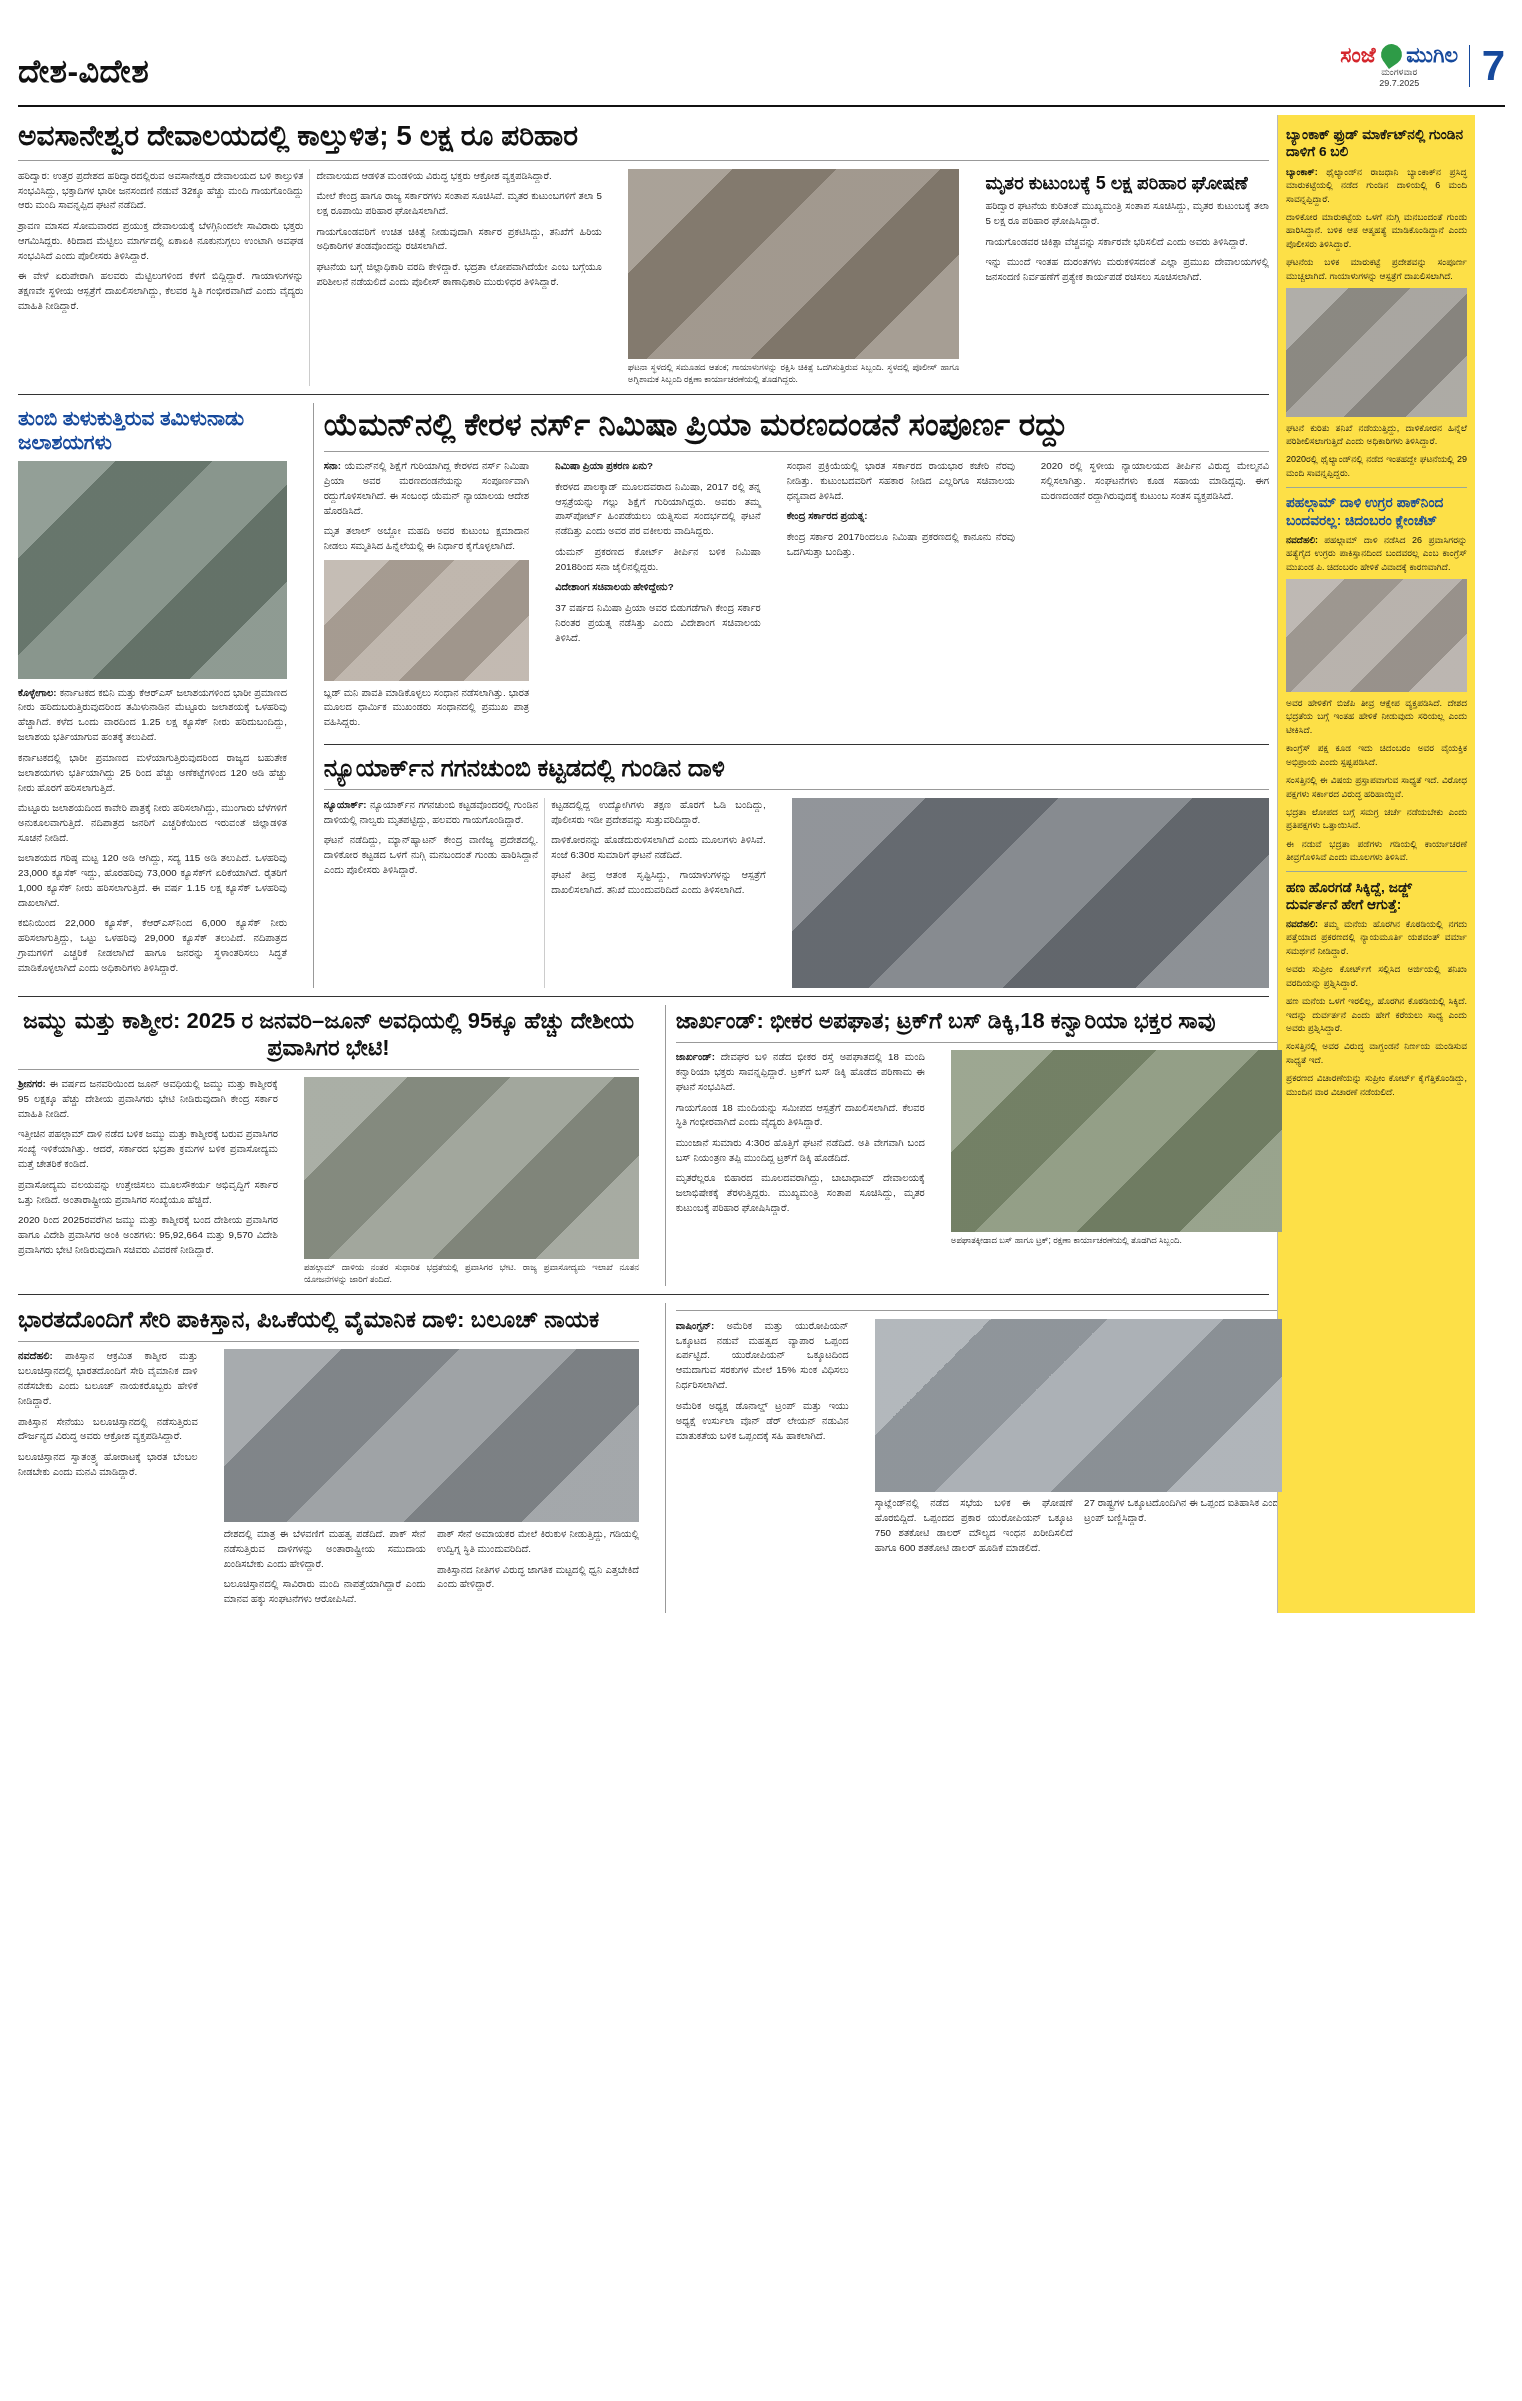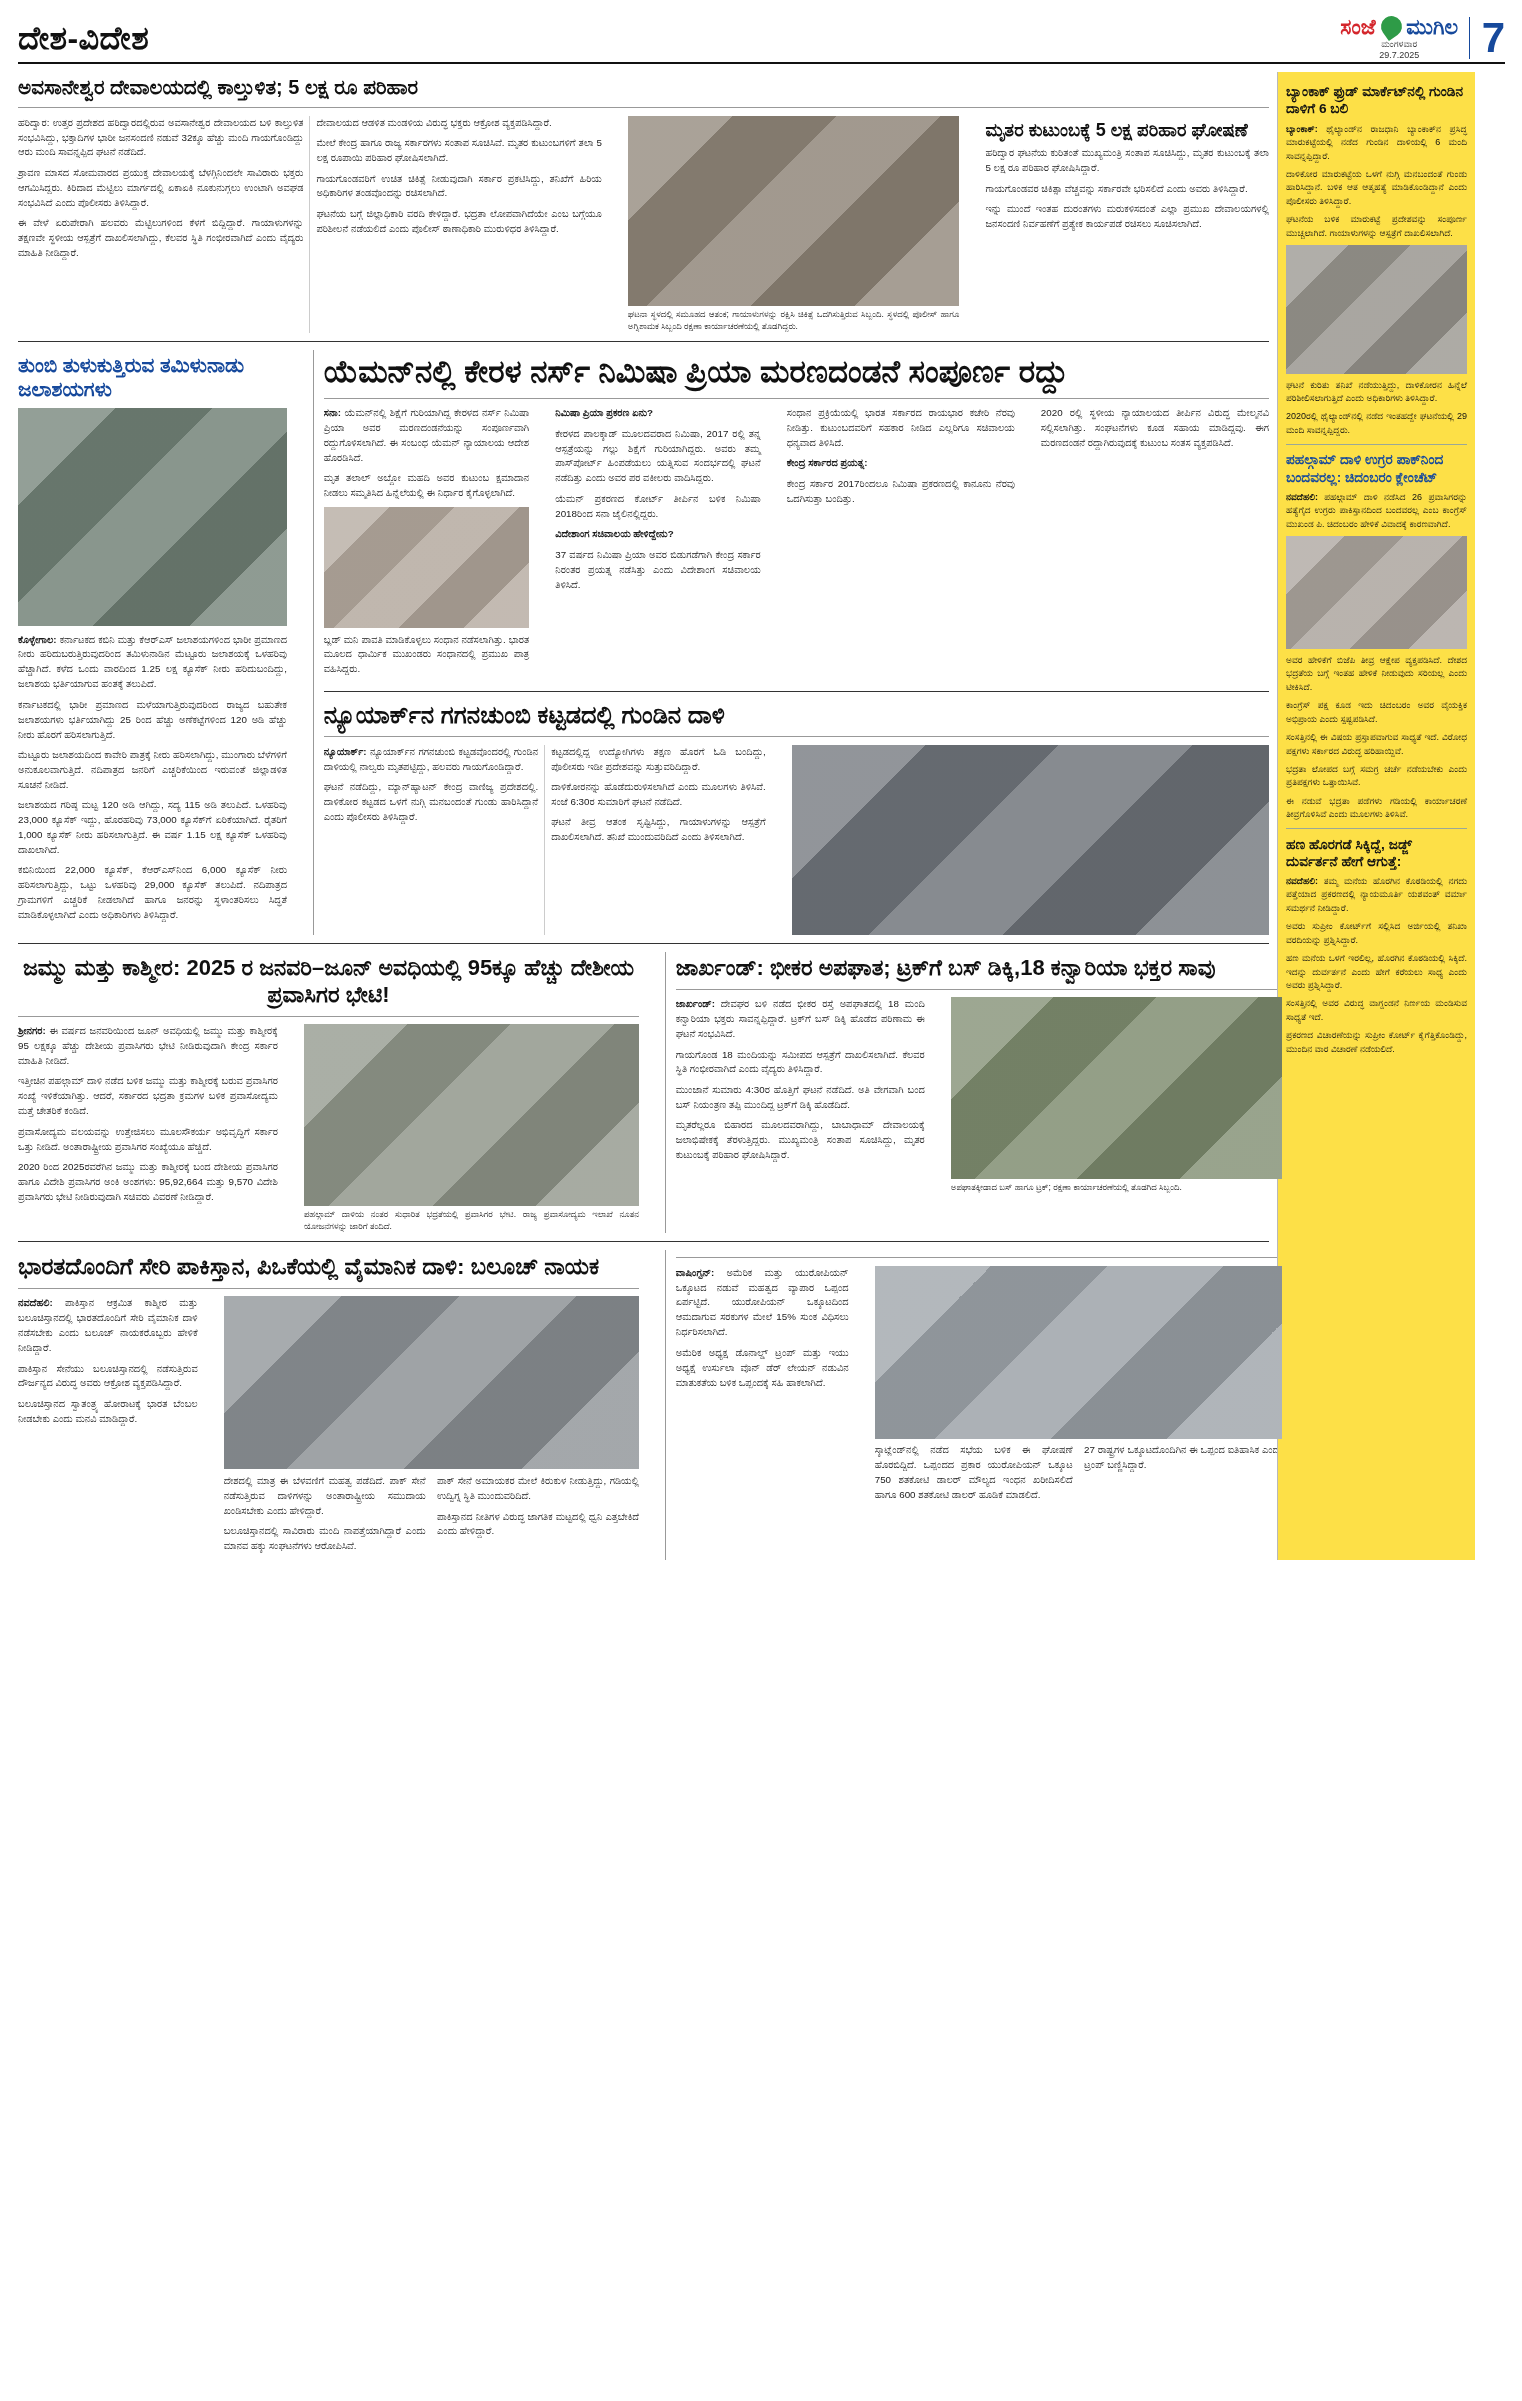--- a/index.html
+++ b/index.html
@@ -8,40 +8,40 @@
     width: 1523px; height: 2401px;
     background: #ffffff;
     font-family: "Liberation Sans", sans-serif;
     color: #111;
     position: relative;
     overflow: hidden;
   }
   .page { position:relative; width:1523px; height:2401px; padding: 14.5px 18px; }
 
   
-  .masthead { display:flex; align-items:center; justify-content:space-between; border-bottom:2.4px solid #111; padding-bottom:0; }
+  .masthead { display:flex; align-items:flex-end; justify-content:space-between; border-bottom:2.4px solid #111; padding-bottom:15px;margin-top:28px; }
   .masthead-title { font-size:32px; font-weight:bold; letter-spacing:0.4px; color:#111; font-family:"Liberation Sans", sans-serif; }
   .masthead-right { display:flex; align-items:center; gap:11.3px; }
   .brand { display:flex; align-items:center; gap:4.8px; }
   .brand-red { color:#d4262c; font-size:21px; font-weight:bold; }
   .brand-leaf { width:21px; height:21px; border-radius:50% 50% 50% 0; background:#2e9b47; transform:rotate(-35deg); }
   .brand-blue { color:#16499c; font-size:21px; font-weight:bold; }
   .brand-sub { font-size:9px; color:#333; text-align:center; line-height:1.3; }
   .page-num { font-size:42px; font-weight:bold; color:#16499c; border-left:1.6px solid #16499c; padding-left:11.3px; line-height:1; }
 
   
   .body-grid { display:flex; gap:8px; margin-top:8px; }
   .col-main { width:1251px; }
   .col-right { width:198px; background:#fde047; padding:6.5px 8px; border-left:0.8px solid #b9b9b9; }
 
   .hr { border:0; border-top:0.8px solid #999; margin:7.3px 0; }
   .hr-thick { border:0; border-top:1.6px solid #333; margin:8px 0; }
 
   h1.lead {
-    font-size:20px; line-height:1.25; font-weight:bold; color:#111; margin:3.2px 0 6.5px 0;
+    font-size:28px; line-height:1.25; font-weight:bold; color:#111; margin:3.2px 0 6.5px 0;
   }
   h2.hd { font-size:25px; line-height:1.22; font-weight:bold; margin:3.2px 0 6.5px 0; }
   h3.hd-sm { font-size:18px; line-height:1.25; font-weight:bold; margin:3.2px 0 4.8px 0; }
   h2.hd-blue { color:#16499c; }
   .cols-2 { column-count:2; column-gap:13px; column-rule:0.8px solid #ccc; }
   p.body { font-size:9.8px; line-height:1.52; text-align:justify; margin:0 0 5.6px 0; color:#1a1a1a; }
   .dateline { font-weight:bold; }
   .caption { font-size:8.5px; line-height:1.4; color:#222; margin-top:3.2px; text-align:justify; }
 
   .ph { background:#c9cfd3; position:relative; overflow:hidden; }

